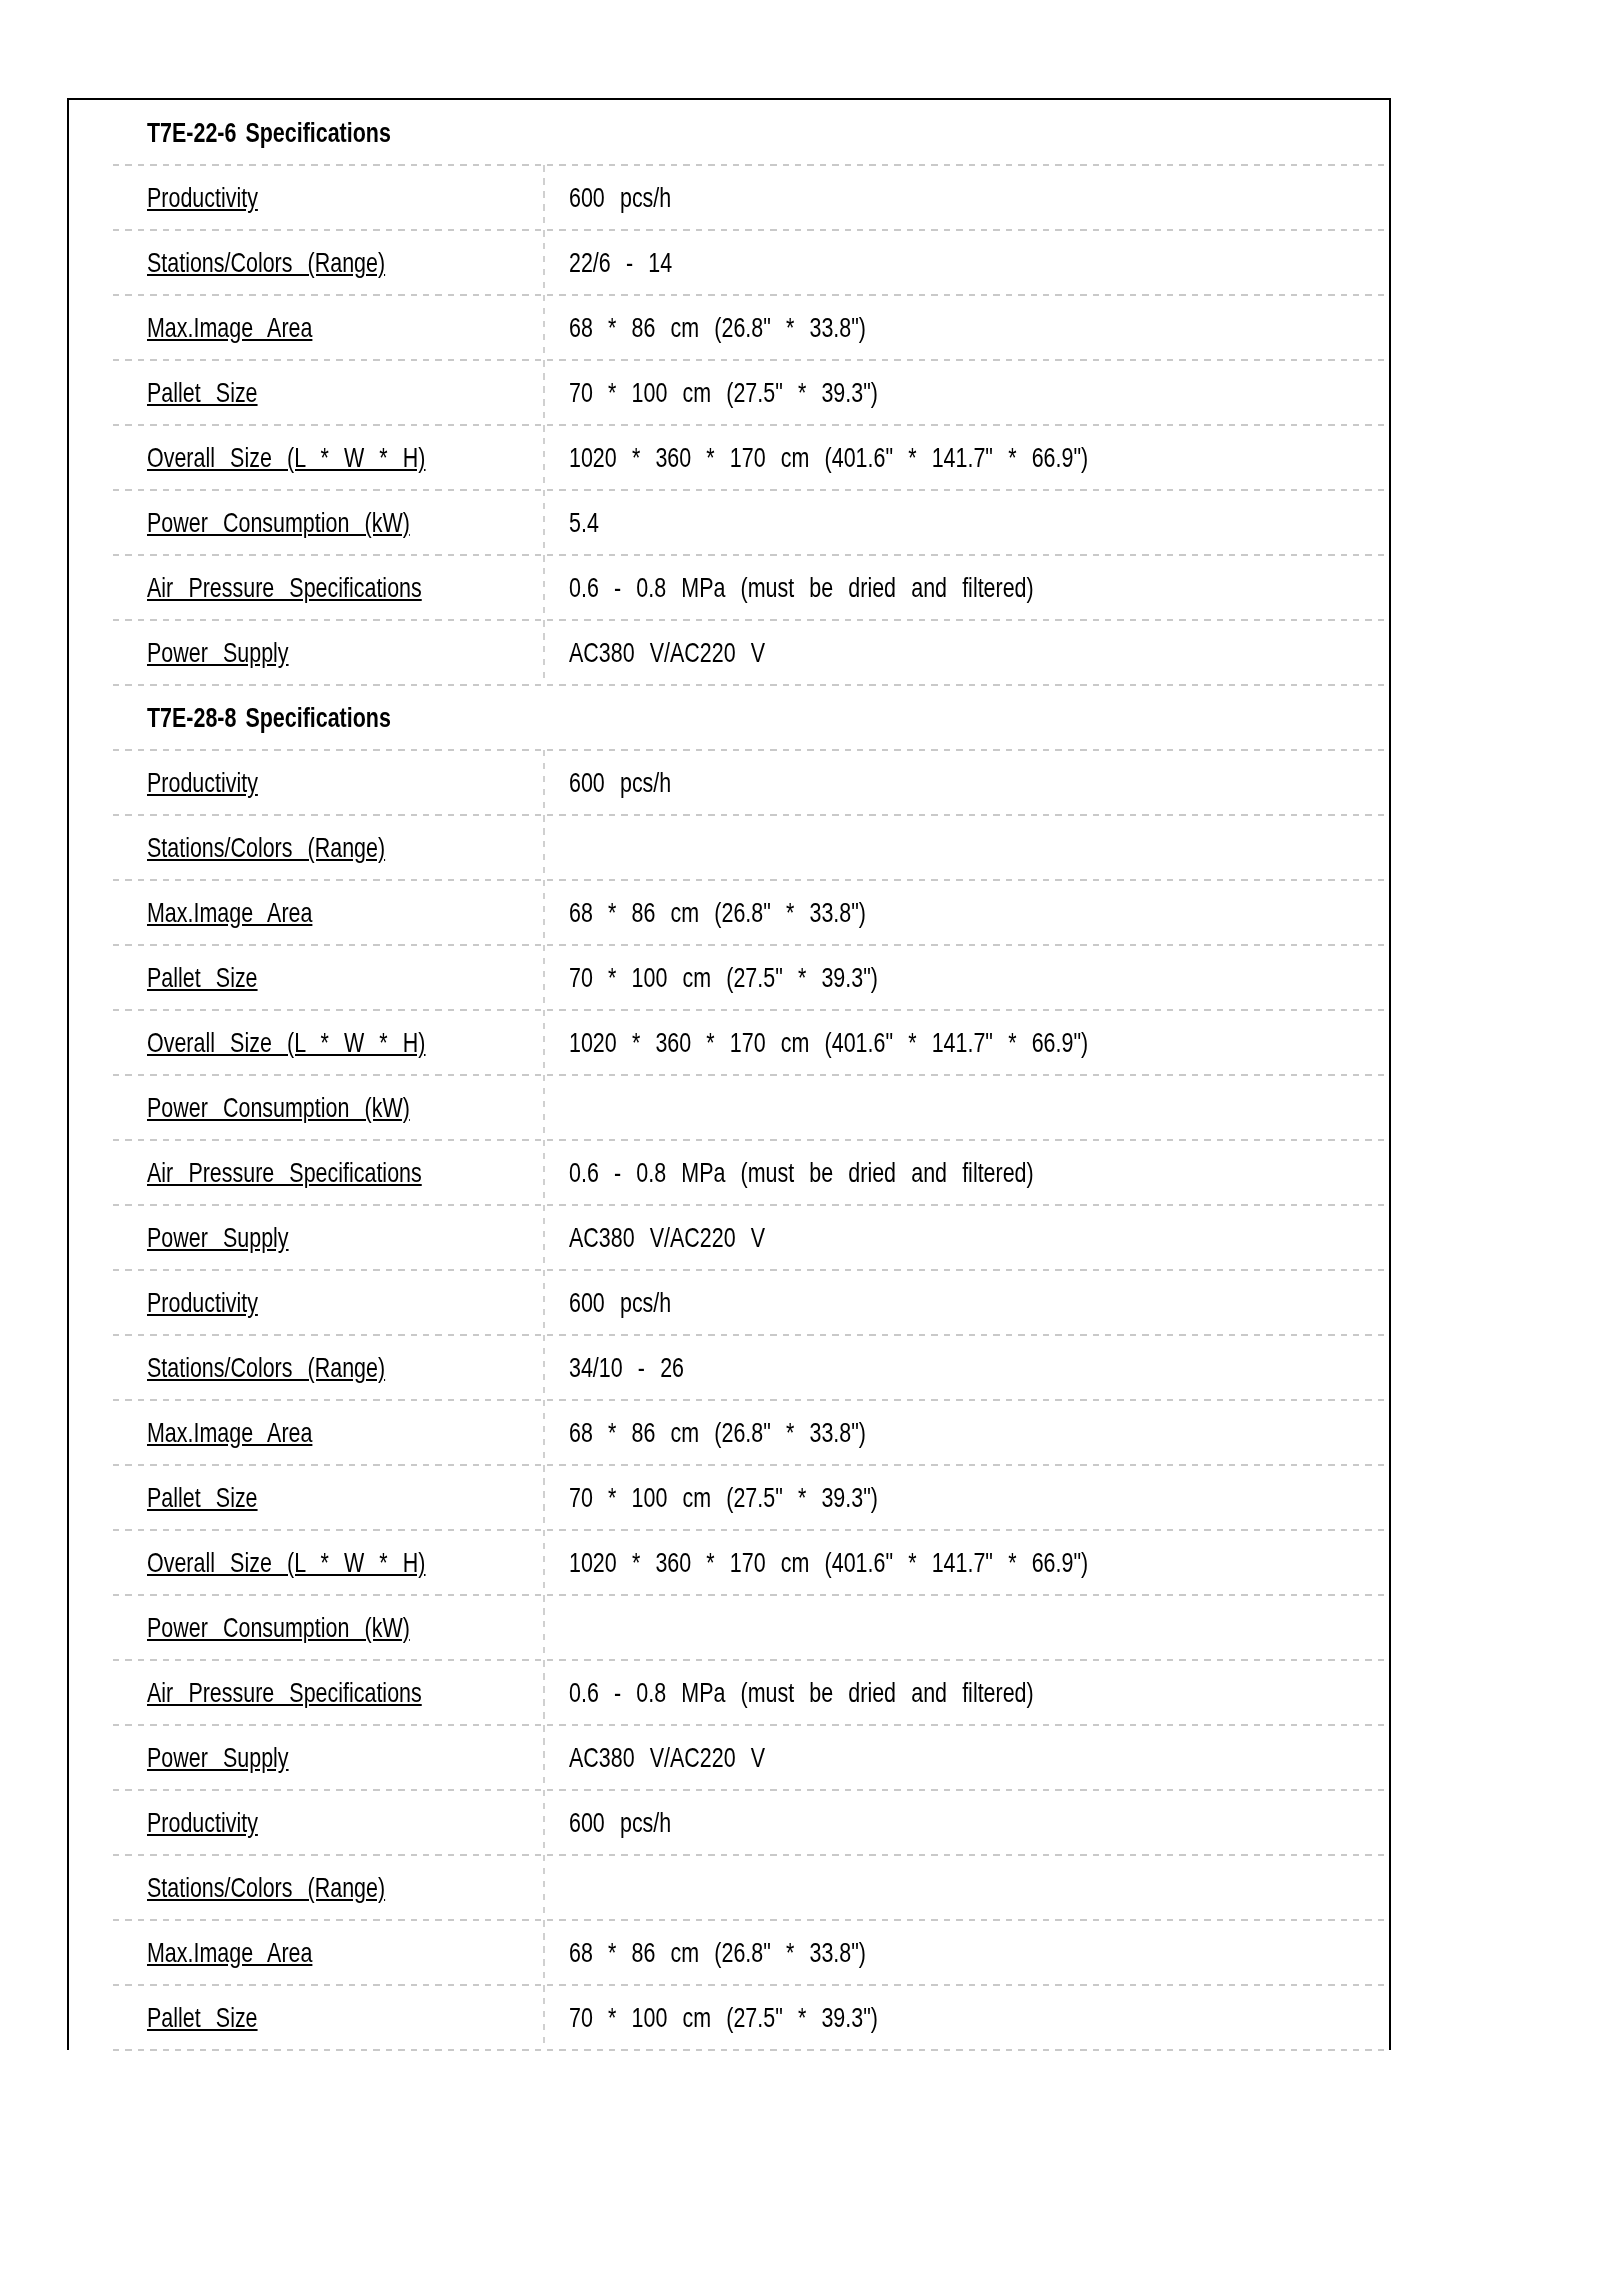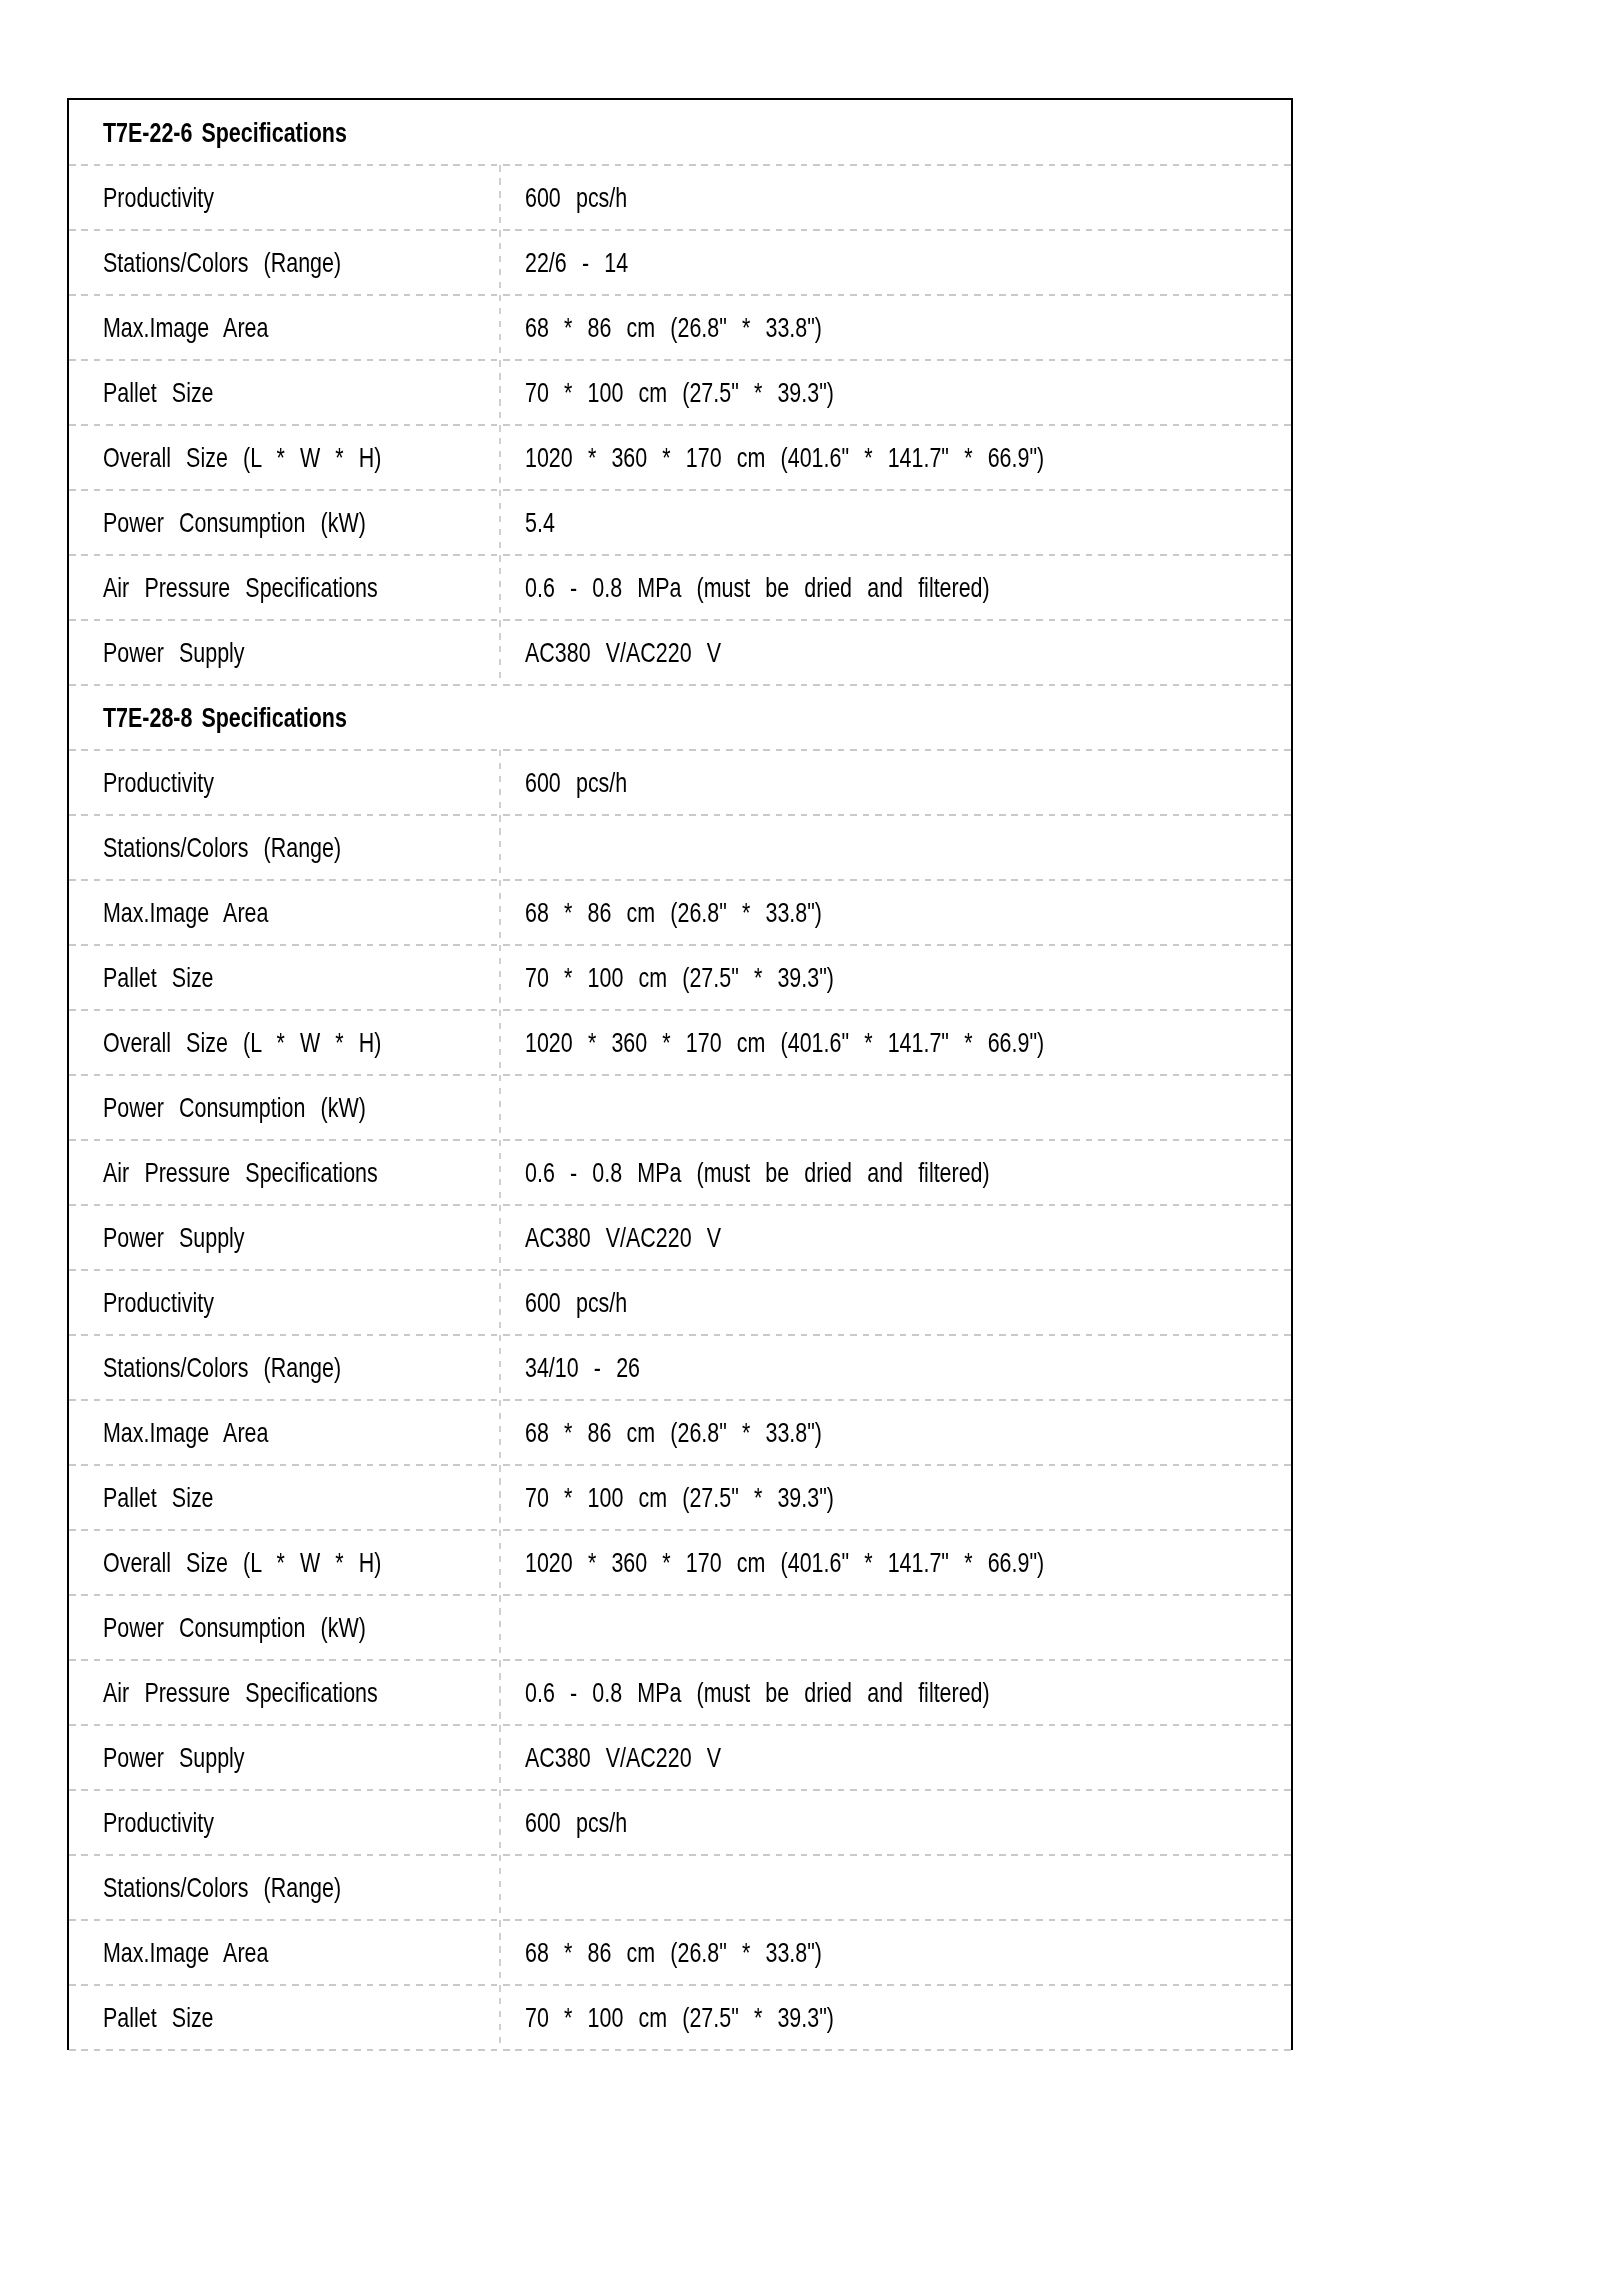--- a/index.html
+++ b/index.html
@@ -12,27 +12,28 @@
     background: #ffffff;
     position: relative;
     overflow: hidden;
     font-family: "Liberation Sans", sans-serif;
     color: #000000;
   }
   .sheet {
     position: absolute;
     left: 67px;
     top: 98px;
-    width: 1226px;
+    width: 1324px;
     box-sizing: border-box;
     border-top: 2.6px solid #000000;
     border-left: 2.6px solid #000000;
     border-right: 2.6px solid #000000;
     border-bottom: none;
     background: #ffffff;
+    padding-left: 44px;
   }
   .row {
     position: relative;
     height: 65px;
     display: flex;
     align-items: stretch;
   }
   
   .row::after {
     content: "";
@@ -53,20 +54,21 @@
     overflow: visible;
   }
   .cell-title {
     flex: 1 1 auto;
     padding-left: 34px;
   }
   .cell-label {
     flex: 0 0 431px;
     padding-left: 34px;
     position: relative;
+    text-decoration: underline;
   }
   
   .cell-label::after {
     content: "";
     position: absolute;
     top: 0;
     bottom: 0;
     right: -1px;
     width: 2px;
     background: repeating-linear-gradient(180deg,

